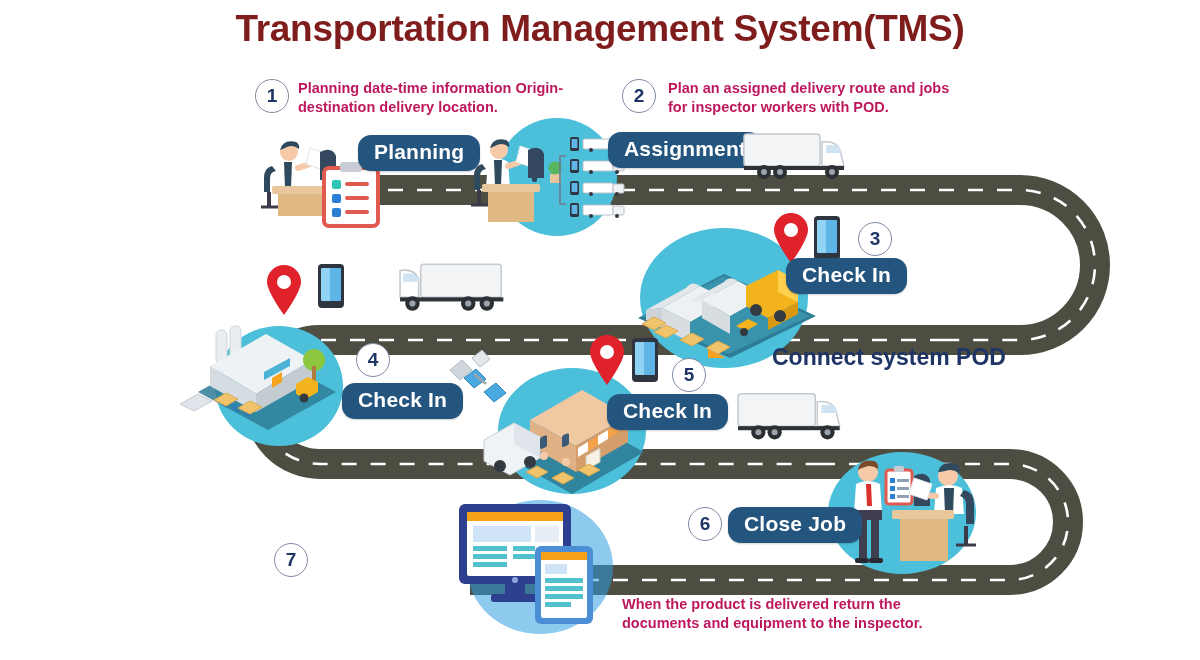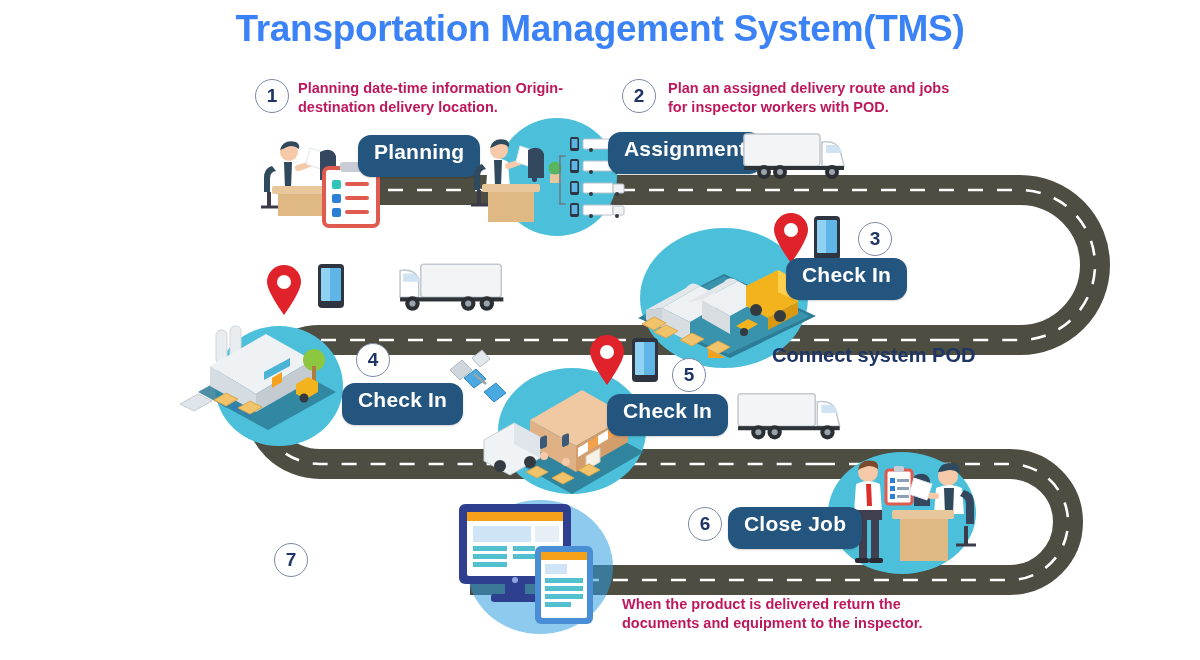--- a/index.html
+++ b/index.html
@@ -9,21 +9,21 @@
     font-family:"Liberation Sans", sans-serif;
     position:relative; overflow:hidden;
   }
   #stage { position:absolute; inset:0; width:1200px; height:660px; }
 
   
   .title {
     position:absolute; top:8px; left:0; width:1200px;
     text-align:center;
     font-size:37px; font-weight:bold; letter-spacing:-0.3px;
-    color:#3b82f6;
+    color:#7f1d1d;
     font-family:"Liberation Sans", sans-serif;
   }
 
   
   .roadlayer { position:absolute; left:0; top:0; width:1200px; height:660px; }
 
   
   .blob { position:absolute; border-radius:50%; background:#4cc0da; }
 
   
@@ -34,36 +34,36 @@
     color:#1f3566; font-weight:bold; font-size:19px;
     font-family:"Liberation Sans", sans-serif;
   }
 
   
   .pill {
     position:absolute; background:#24557f;
     color:#ffffff; font-weight:bold;
     border-radius:13px;
     display:flex; align-items:center; justify-content:center;
-    padding:5px 16px 13px 16px;
+    padding:5px 16px 7px 16px;
     font-size:21px; white-space:nowrap;
     letter-spacing:0.2px;
     font-family:"Liberation Sans", sans-serif;
     box-shadow:0 1px 2px rgba(0,0,0,.18);
   }
 
   
   .desc {
     position:absolute; color:#be185d; font-weight:bold;
     font-size:14.5px; line-height:1.33;
     font-family:"Liberation Sans", sans-serif;
   }
   .headline {
     position:absolute; color:#1f3566; font-weight:bold;
-    font-size:20px; font-family:"Liberation Sans", sans-serif;
+    font-size:23px; font-family:"Liberation Sans", sans-serif;
     white-space:nowrap;
   }
 
   
   .pin { position:absolute; width:38px; height:52px; }
 
   
   .phone {
     position:absolute; width:26px; height:44px;
     background:#2e3440; border-radius:4px;

